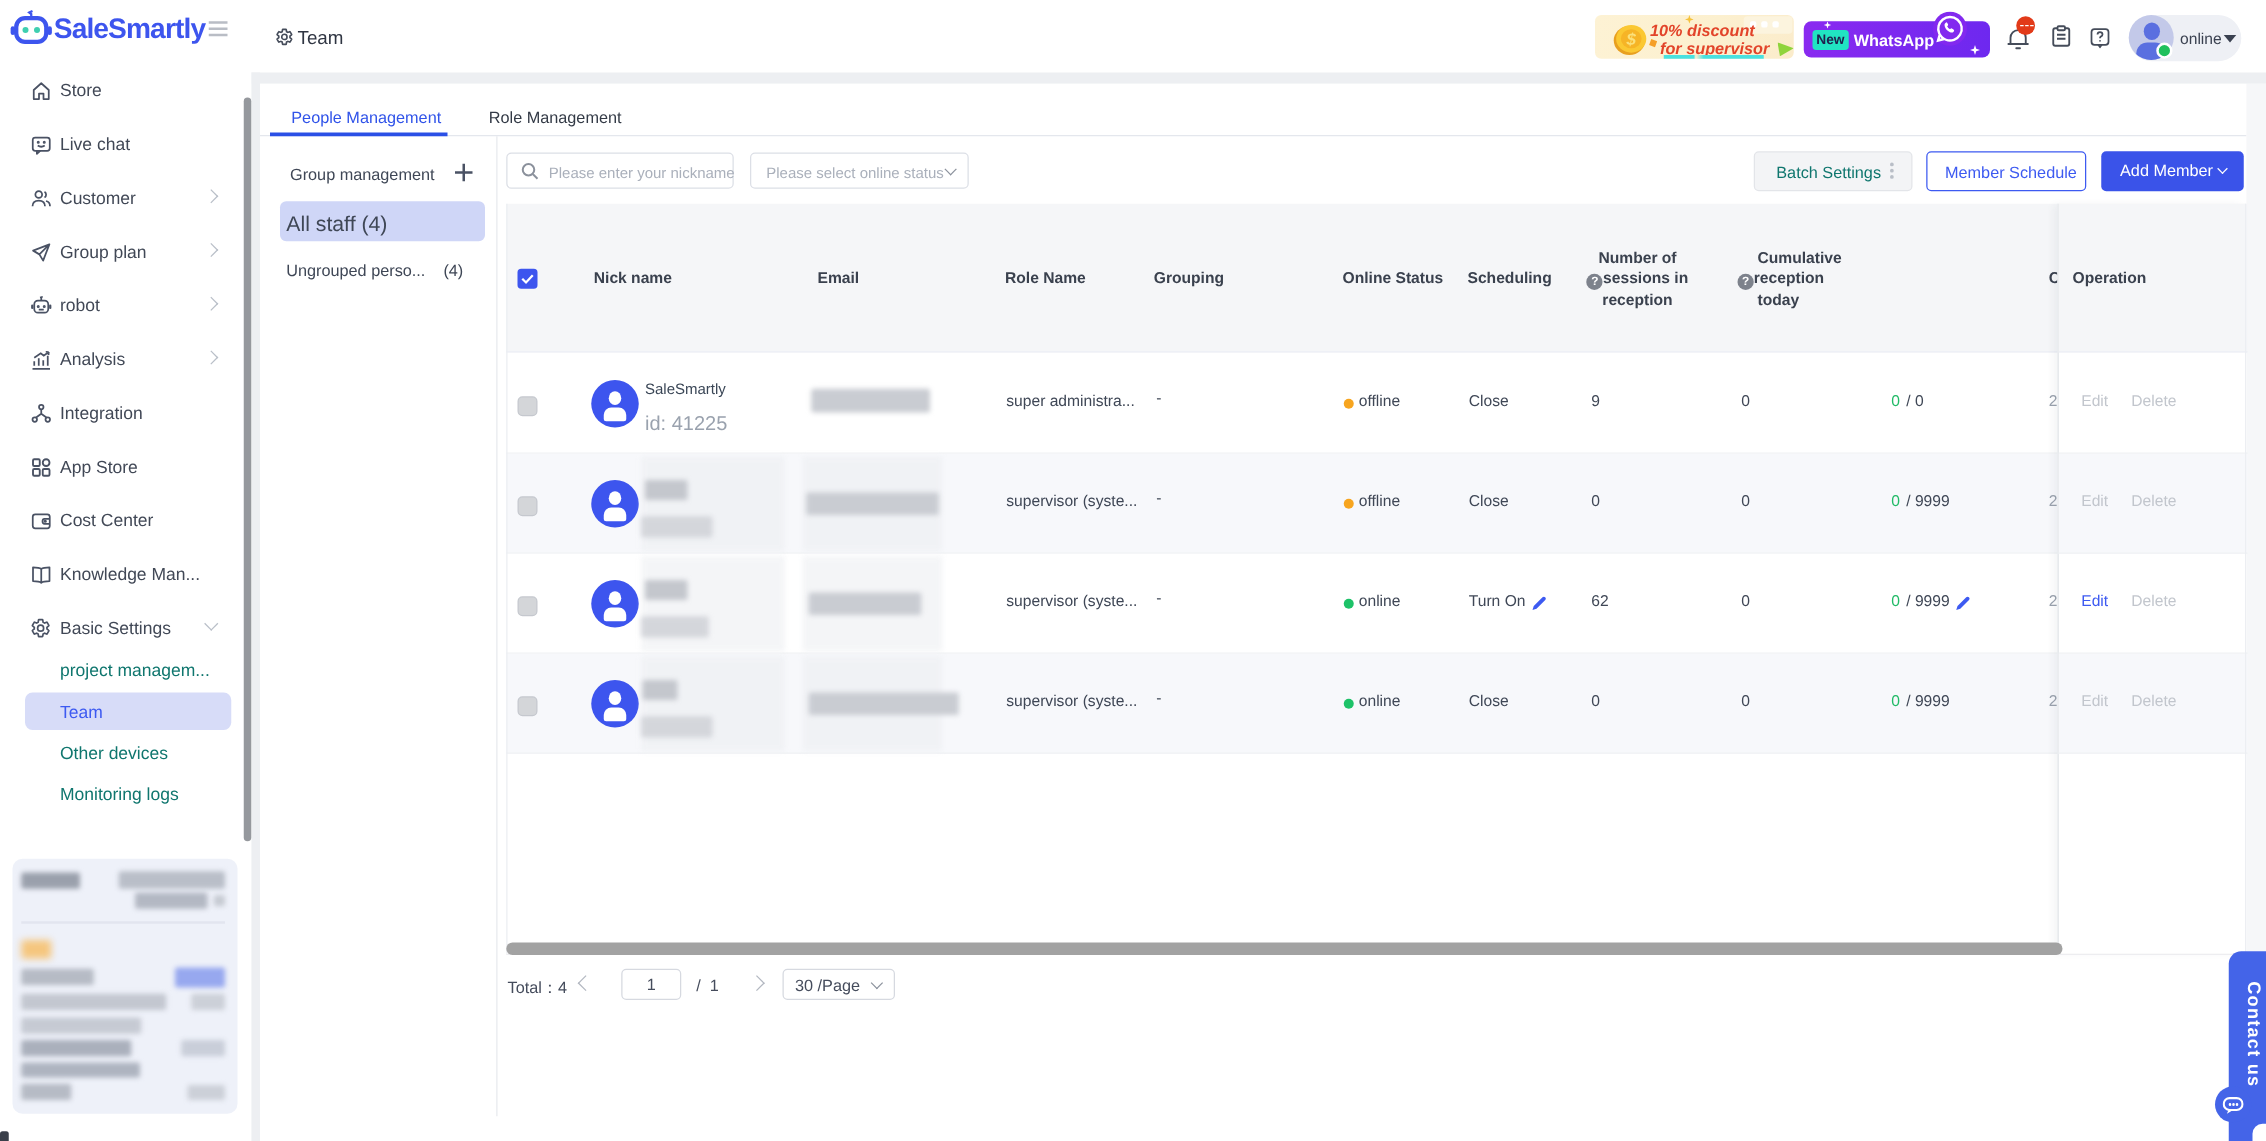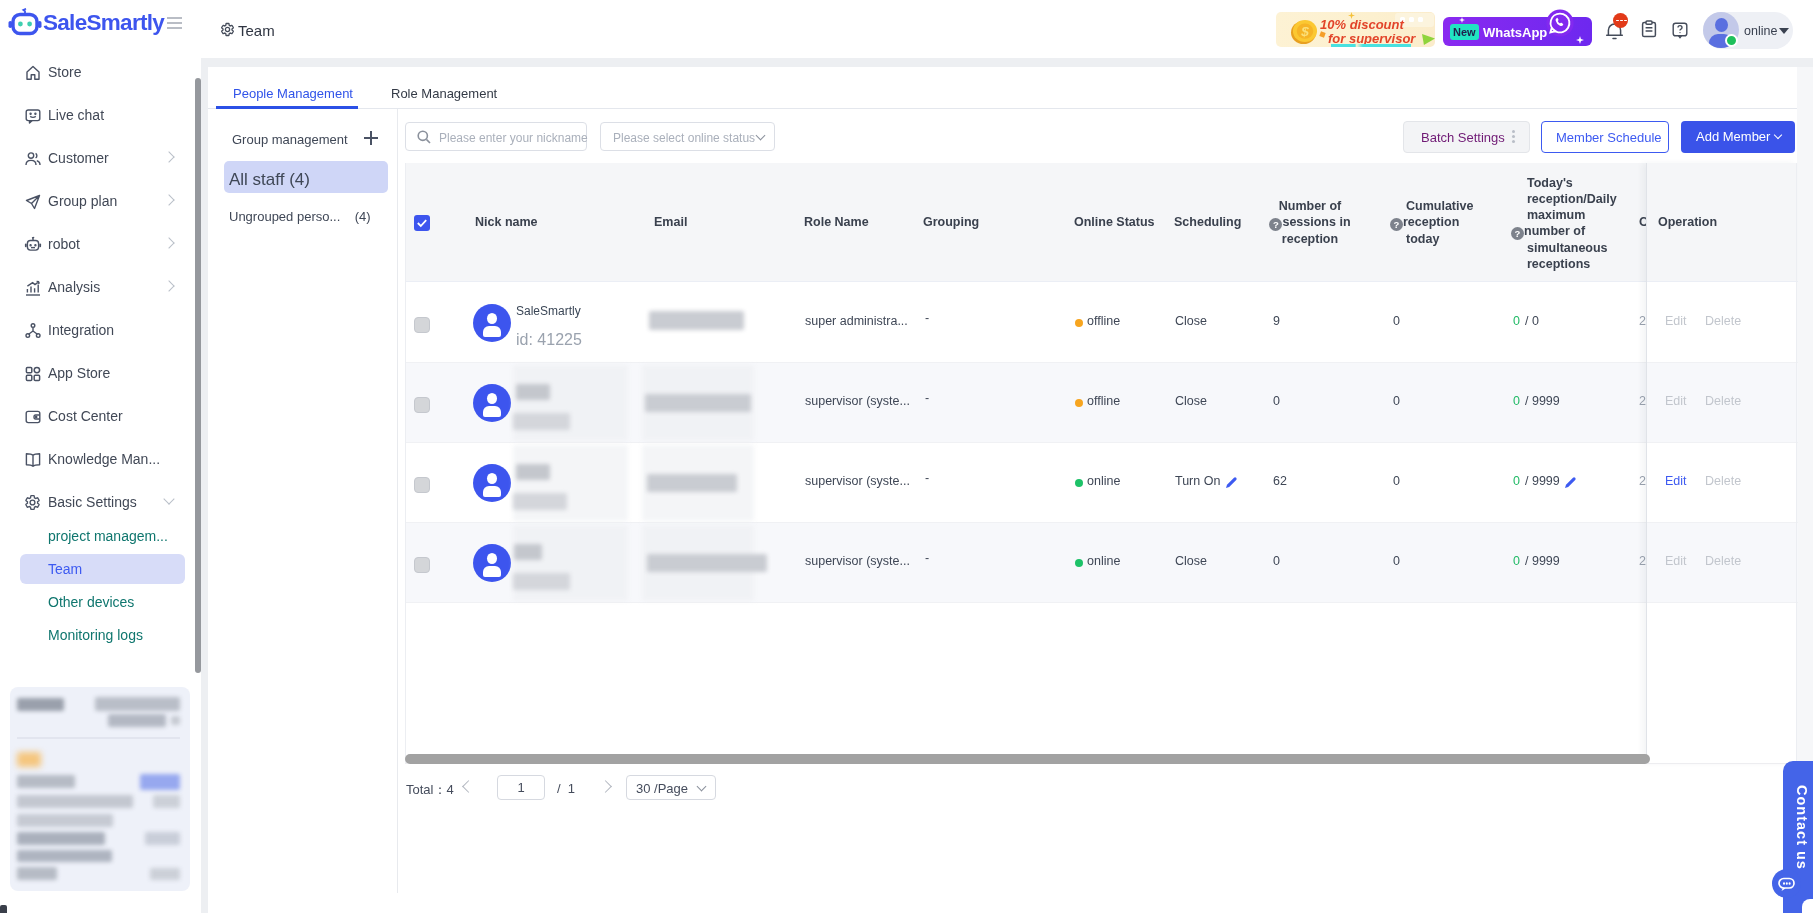--- a/index.html
+++ b/index.html
@@ -118,21 +118,21 @@
         <circle cx="6.8" cy="6.8" r="4.6"></circle>
         <path d="M10.4 10.4 L14 14"></path>
       </svg>
     <div class="abs" style="left:33px;top:8px;font-size:12px;color:#aab0bb;white-space:nowrap">Please enter your nickname</div>
   </div>
   <div class="abs" style="left:600px;top:122px;width:175px;height:29px;border:1px solid #dcdfe6;border-radius:4px">
     <div class="abs" style="left:12px;top:8px;font-size:12px;color:#aab0bb;white-space:nowrap">Please select online status</div>
     <div class="abs" style="left:156px;top:9px;width:7px;height:7px;border-right:1.6px solid #8b919c;border-bottom:1.6px solid #8b919c;transform:rotate(45deg)"></div>
   </div>
   <div class="abs" style="left:1403px;top:121px;width:127px;height:32px;background:#f3f4f6;border:1px solid #e3e5e9;border-radius:4px">
-    <div class="abs" style="left:17px;top:8px;font-size:13px;color:#701a75;white-space:nowrap">Batch Settings</div>
+    <div class="abs" style="left:17px;top:8px;font-size:13px;color:#0f766e;white-space:nowrap">Batch Settings</div>
     <div class="abs" style="left:108px;top:8px;width:3px;height:3px;background:#b9bec7;border-radius:50%;box-shadow:0 5px 0 #b9bec7,0 10px 0 #b9bec7"></div>
   </div>
   <div class="abs" style="left:1541px;top:121px;width:128px;height:32px;background:#fff;border:1px solid #3d5af1;border-radius:4px">
     <div class="abs" style="left:14px;top:8px;font-size:13px;color:#3d5af1;white-space:nowrap">Member Schedule</div>
   </div>
   <div class="abs" style="left:1681px;top:121px;width:114px;height:32px;background:#3a53e9;border-radius:4px">
     <div class="abs" style="left:15px;top:8px;font-size:13px;color:#fff;white-space:nowrap">Add Member</div>
     <div class="abs" style="left:94px;top:11px;width:6px;height:6px;border-right:1.6px solid #fff;border-bottom:1.6px solid #fff;transform:rotate(45deg)"></div>
   </div>
 
@@ -143,21 +143,20 @@
       </svg>
   </div>
   <div class="hdrcell" style="left:475px;top:215px">Nick name</div>
   <div class="hdrcell" style="left:654px;top:215px">Email</div>
   <div class="hdrcell" style="left:804px;top:215px">Role Name</div>
   <div class="hdrcell" style="left:923px;top:215px">Grouping</div>
   <div class="hdrcell" style="left:1074px;top:215px">Online Status</div>
   <div class="hdrcell" style="left:1174px;top:215px">Scheduling</div>
   <div class="hdrcell" style="left:1250px;top:198px;width:120px;text-align:center;line-height:16px">Number of<br><span class="qicon">?</span>sessions in<br>reception</div>
   <div class="hdrcell" style="left:1406px;top:198px;line-height:16px"><span style="margin-left:0">Cumulative</span><br><span class="qicon" style="margin-left:-16px">?</span>reception<br>today</div>
-  <div class="hdrcell" style="left:1527px;top:175px;line-height:16px">Today's<br>reception/Daily<br>maximum<br><span class="qicon" style="margin-left:-16px">?</span>number of<br>simultaneous<br>receptions</div>
 
   <div class="abs" style="left:405px;top:283px;width:1392px;height:80px;background:#fff;border-bottom:1px solid #f0f1f4"></div>
   <div class="abs" style="left:405px;top:363px;width:1392px;height:80px;background:#f7f8fb;border-bottom:1px solid #f0f1f4"></div>
   <div class="abs" style="left:405px;top:443px;width:1392px;height:80px;background:#fff;border-bottom:1px solid #f0f1f4"></div>
   <div class="abs" style="left:405px;top:523px;width:1392px;height:80px;background:#f7f8fb;border-bottom:1px solid #f0f1f4"></div>
   <div class="abs" style="left:405px;top:163px;width:1px;height:600px;background:#eceef2"></div>
 
   <div class="abs" style="left:414px;top:317px;width:16px;height:16px;background:#d4d6d9;border:1px solid #c5c8ce;border-radius:4px"></div>
   <div class="abs" style="left:473px;top:304px;width:38px;height:38px;background:#3d55ee;border-radius:50%;overflow:hidden">
     <div class="abs" style="left:14px;top:8.5px;width:10px;height:11px;background:#fff;border-radius:50%"></div>

